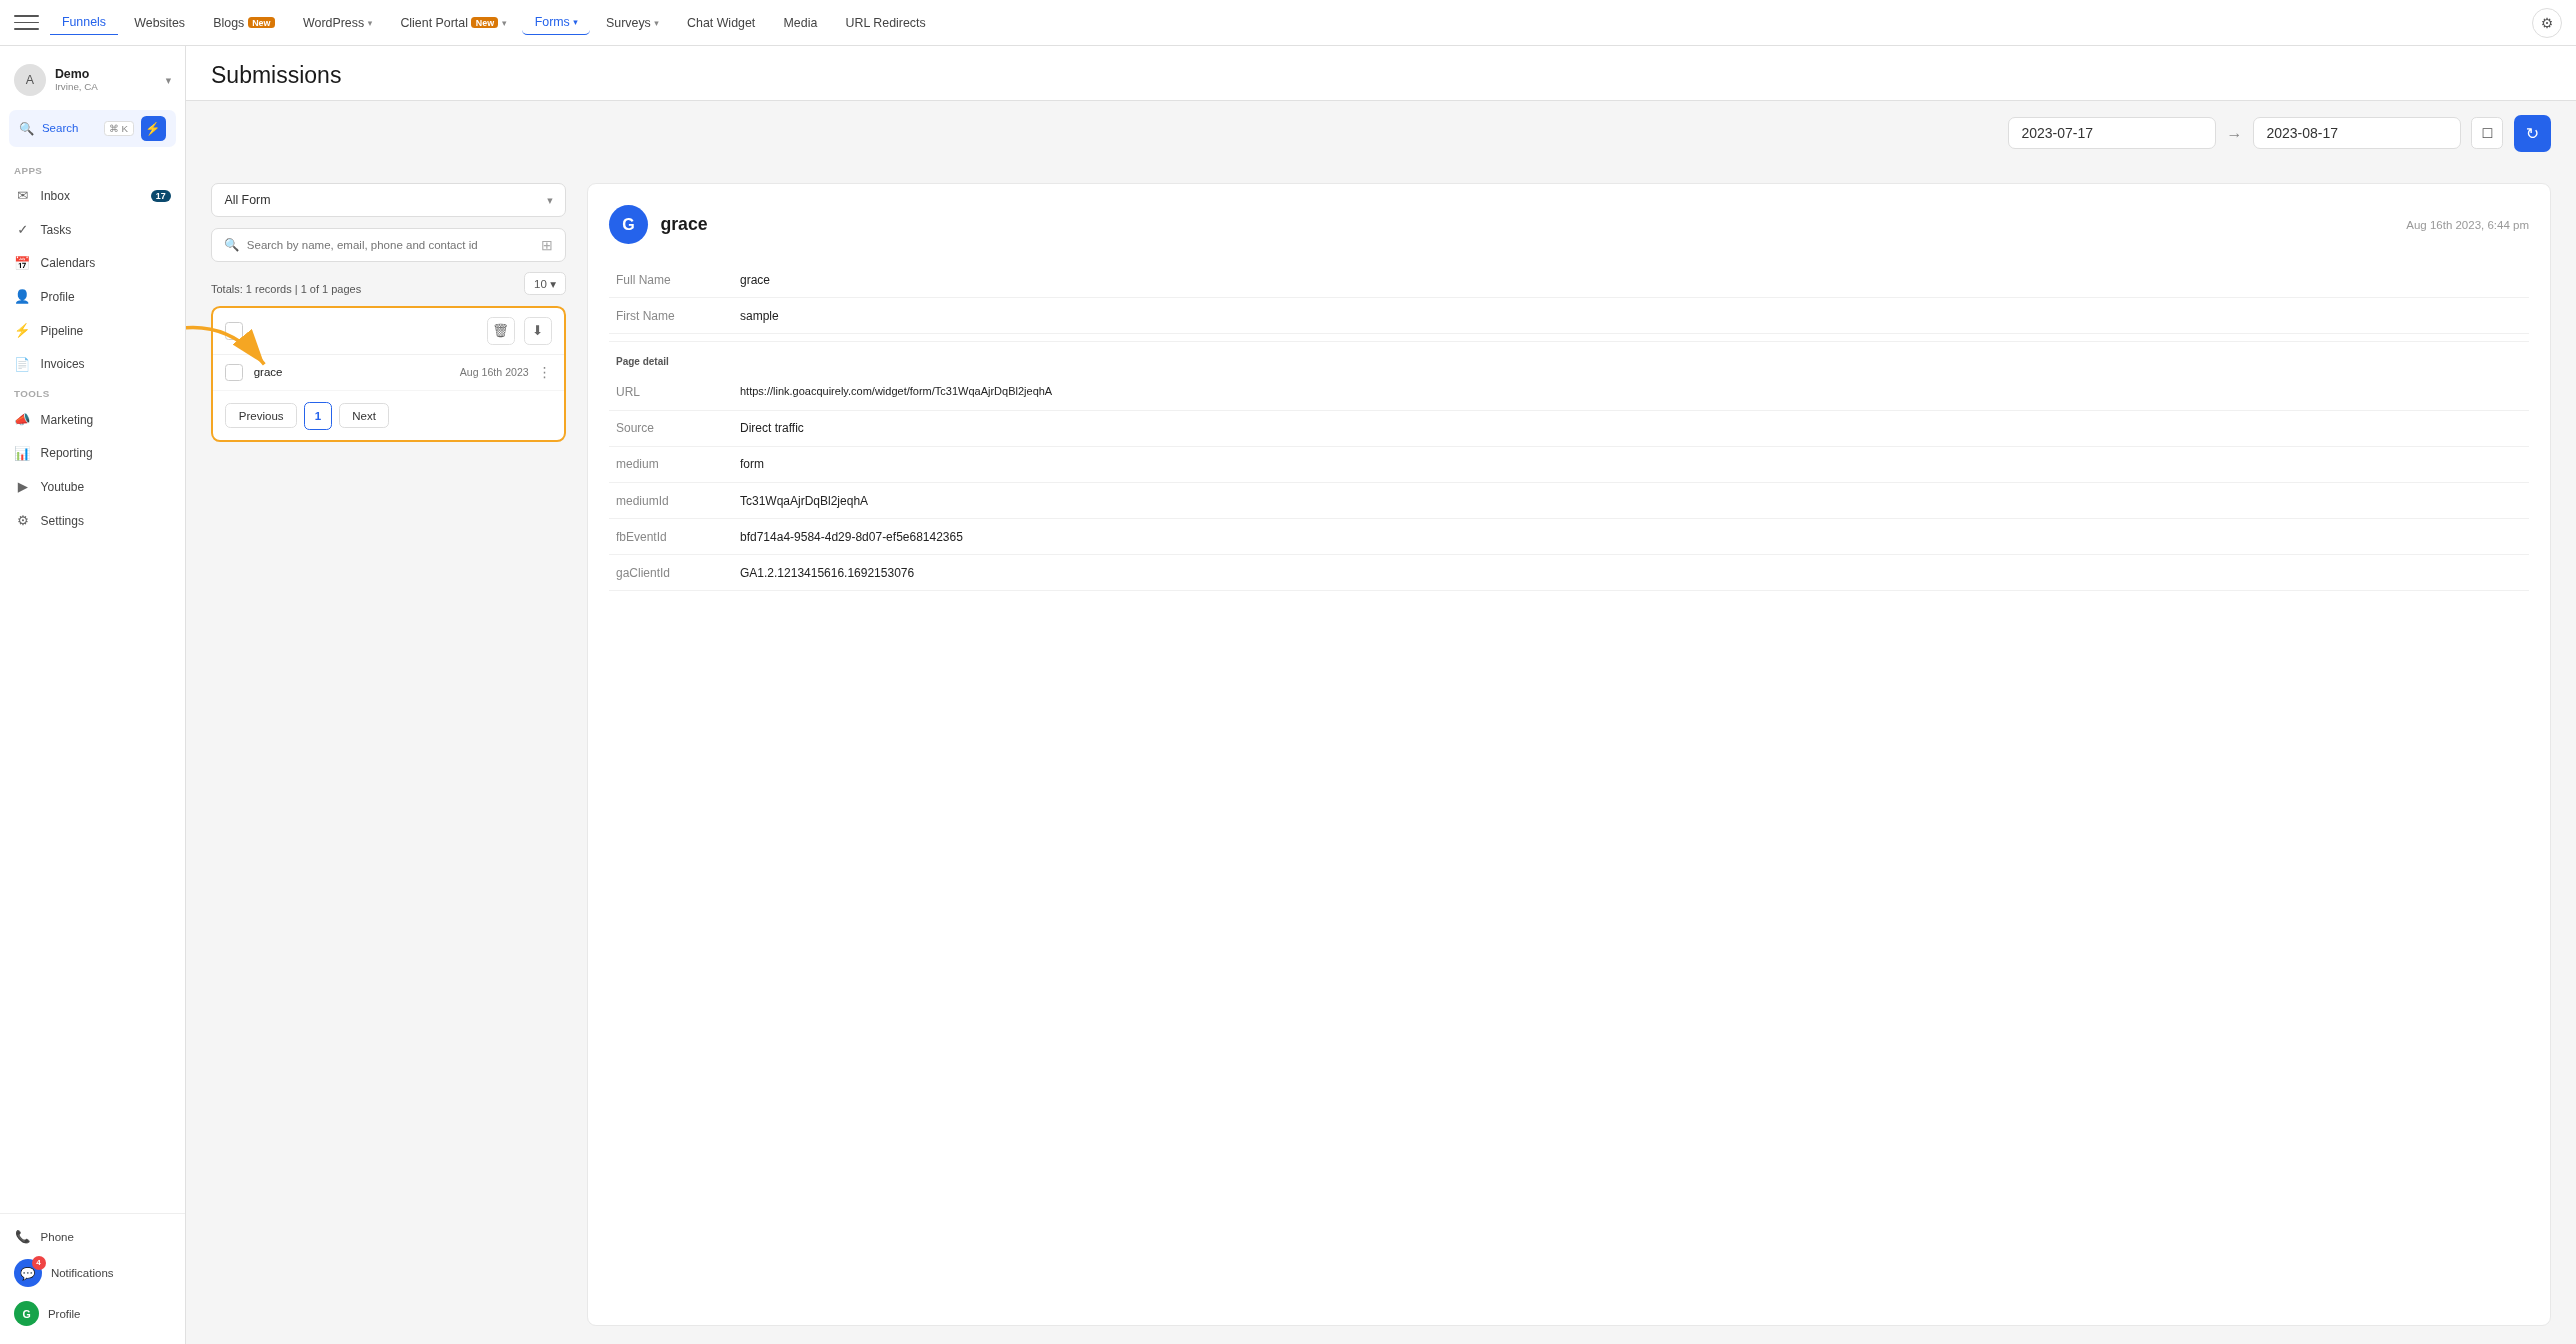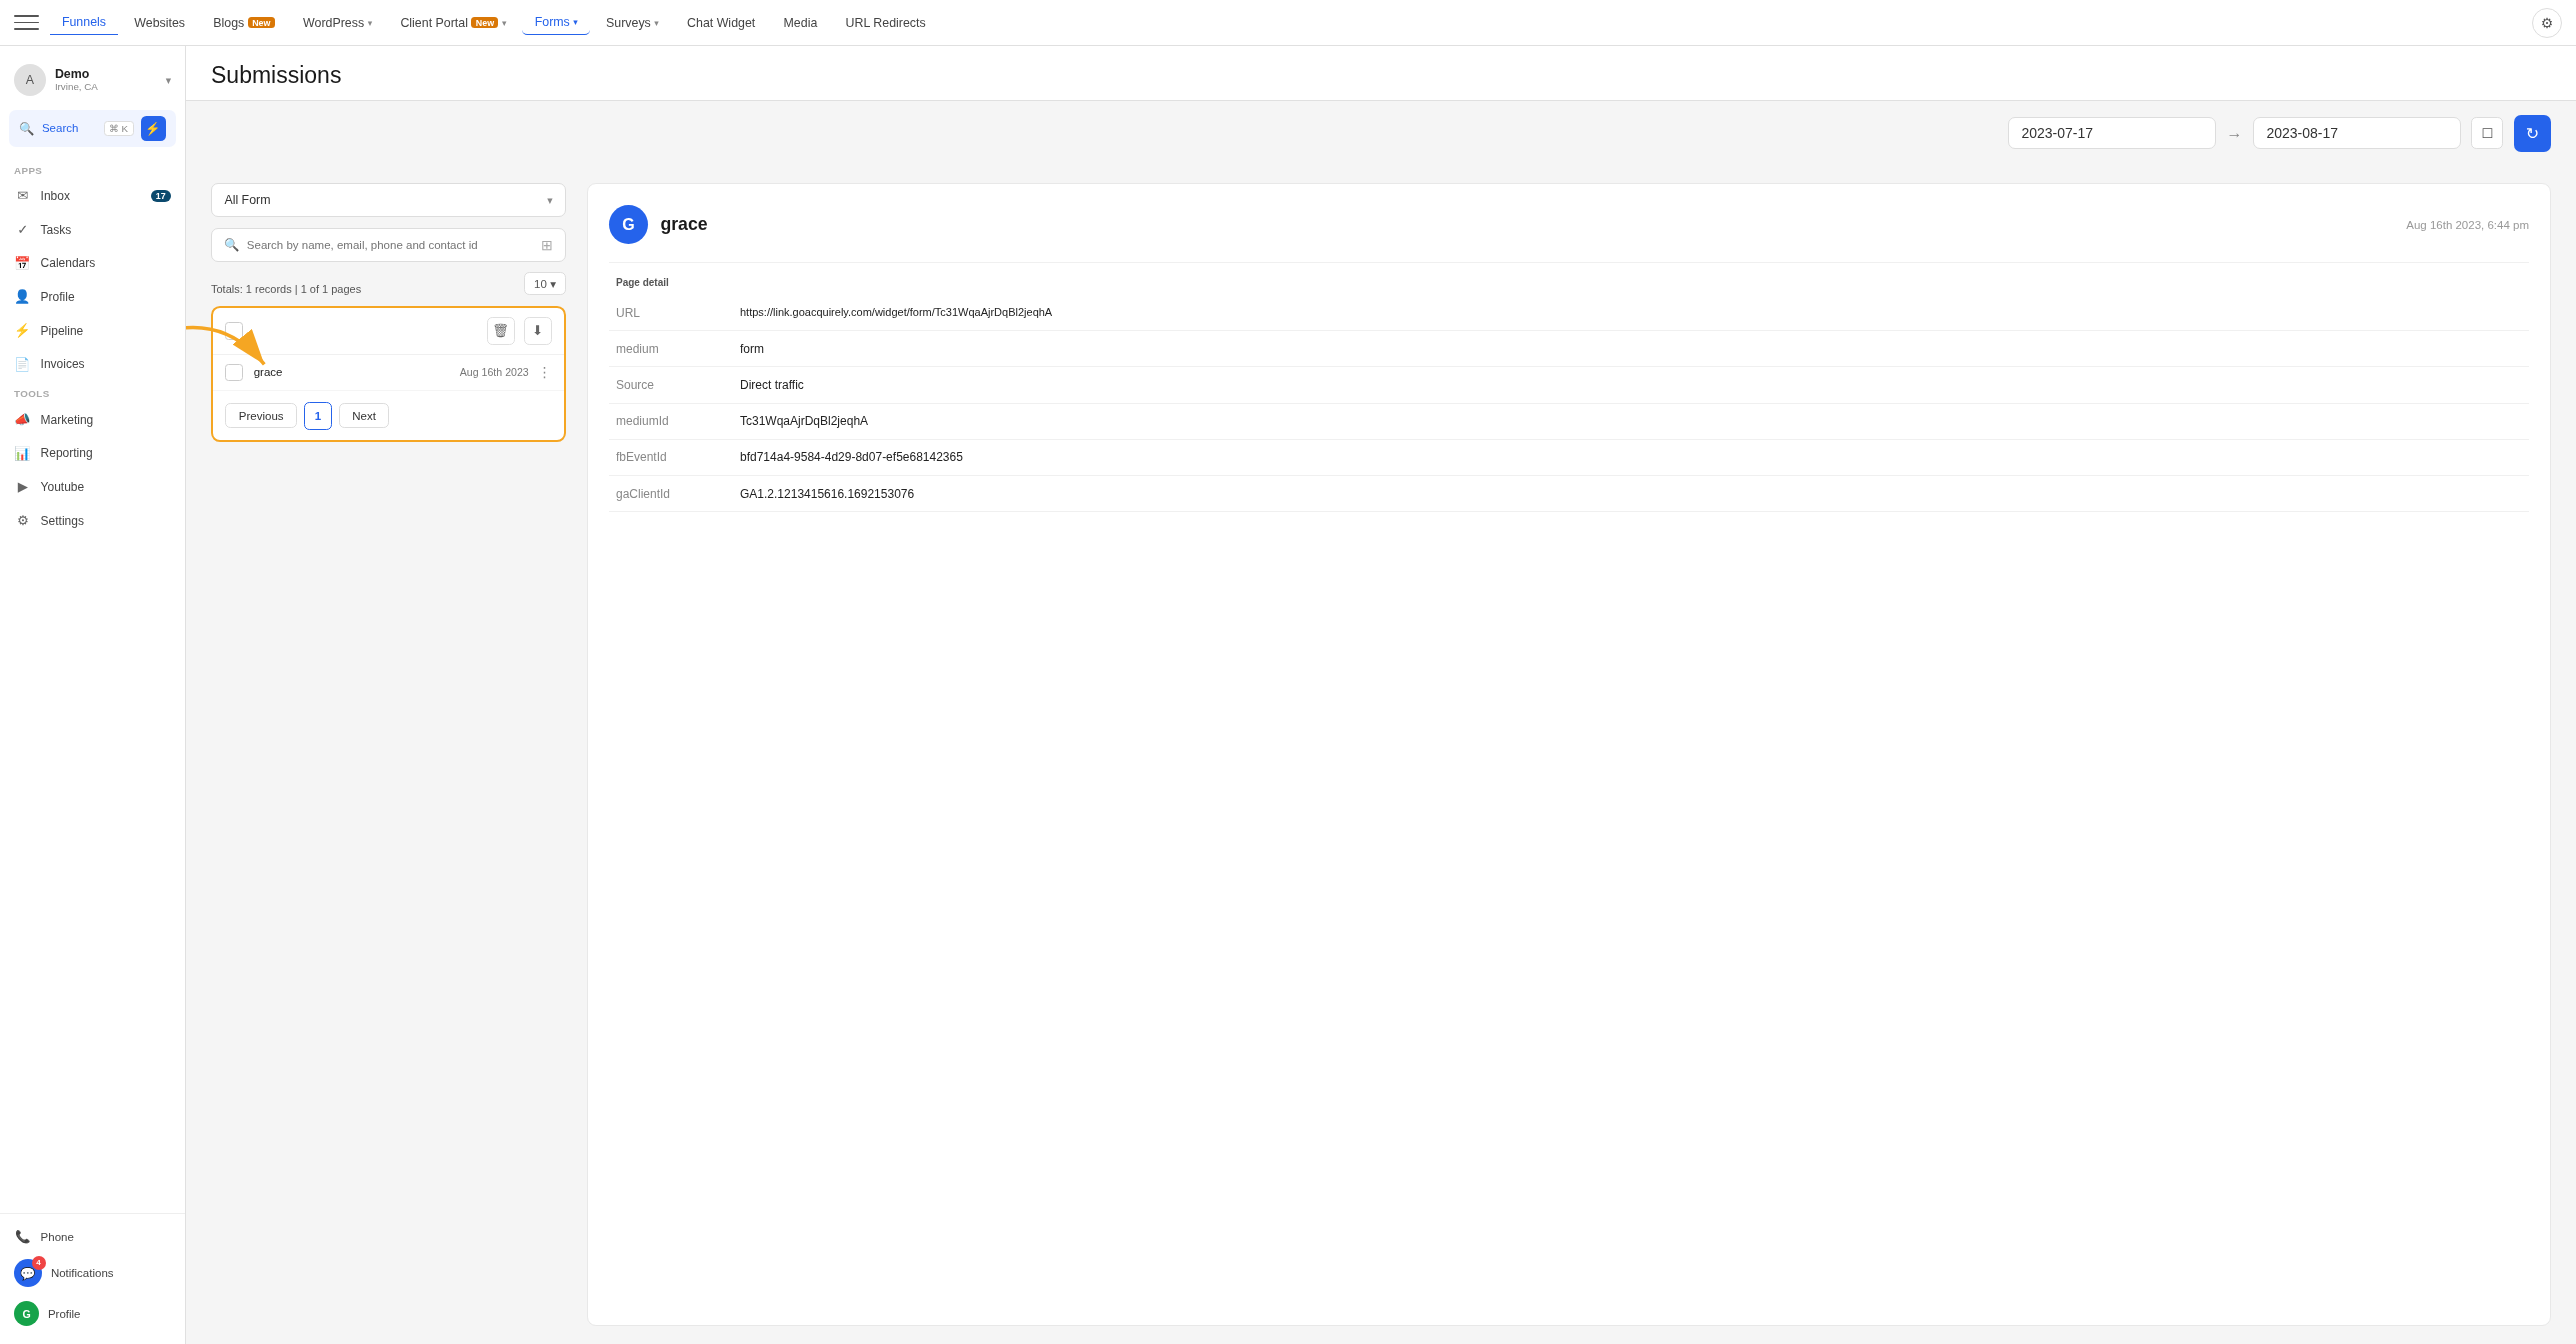--- a/index.html
+++ b/index.html
@@ -363,38 +363,50 @@
       </div>
 
       <div class="right-panel">
 
         <div class="contact-header">
           <div class="contact-avatar">G</div>
           <span class="contact-name">grace</span>
           <span class="contact-date">Aug 16th 2023, 6:44 pm</span>
         </div>
 
+        <table class="detail-table">
+          <tbody>
+              <tr>
+            <td class="detail-label">Full Name</td>
+            <td class="detail-value">grace</td>
+          </tr>
+          <tr>
+            <td class="detail-label">First Name</td>
+            <td class="detail-value">sample</td>
+          </tr>
+        </tbody>
+          </table>
 
         <div class="section-title">Page detail</div>
 
         <table class="detail-table">
           <tbody>
               <tr>
             <td class="detail-label">URL</td>
             <td class="detail-value" style="word-break:break-all; font-size:11px;">https://link.goacquirely.com/widget/form/Tc31WqaAjrDqBl2jeqhA</td>
           </tr>
           <tr>
+            <td class="detail-label">Source</td>
+            <td class="detail-value">Direct traffic</td>
+          </tr>
+          <tr>
             <td class="detail-label">medium</td>
             <td class="detail-value">form</td>
           </tr>
           <tr>
-            <td class="detail-label">Source</td>
-            <td class="detail-value">Direct traffic</td>
-          </tr>
-          <tr>
             <td class="detail-label">mediumId</td>
             <td class="detail-value">Tc31WqaAjrDqBl2jeqhA</td>
           </tr>
           <tr>
             <td class="detail-label">fbEventId</td>
             <td class="detail-value">bfd714a4-9584-4d29-8d07-ef5e68142365</td>
           </tr>
           <tr>
             <td class="detail-label">gaClientId</td>
             <td class="detail-value">GA1.2.1213415616.1692153076</td>

